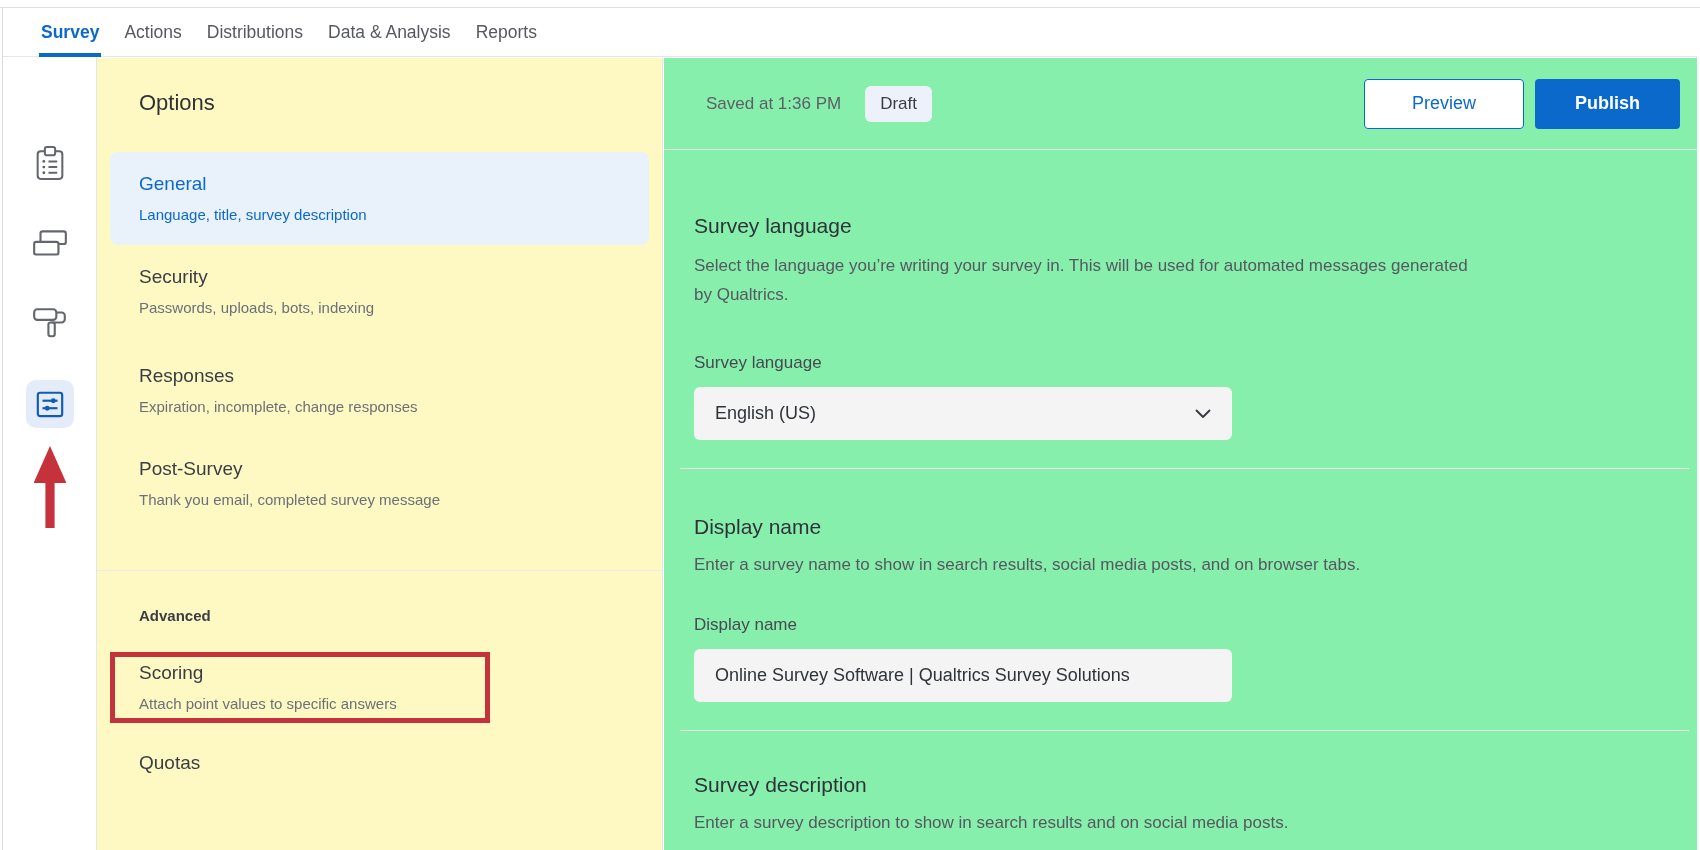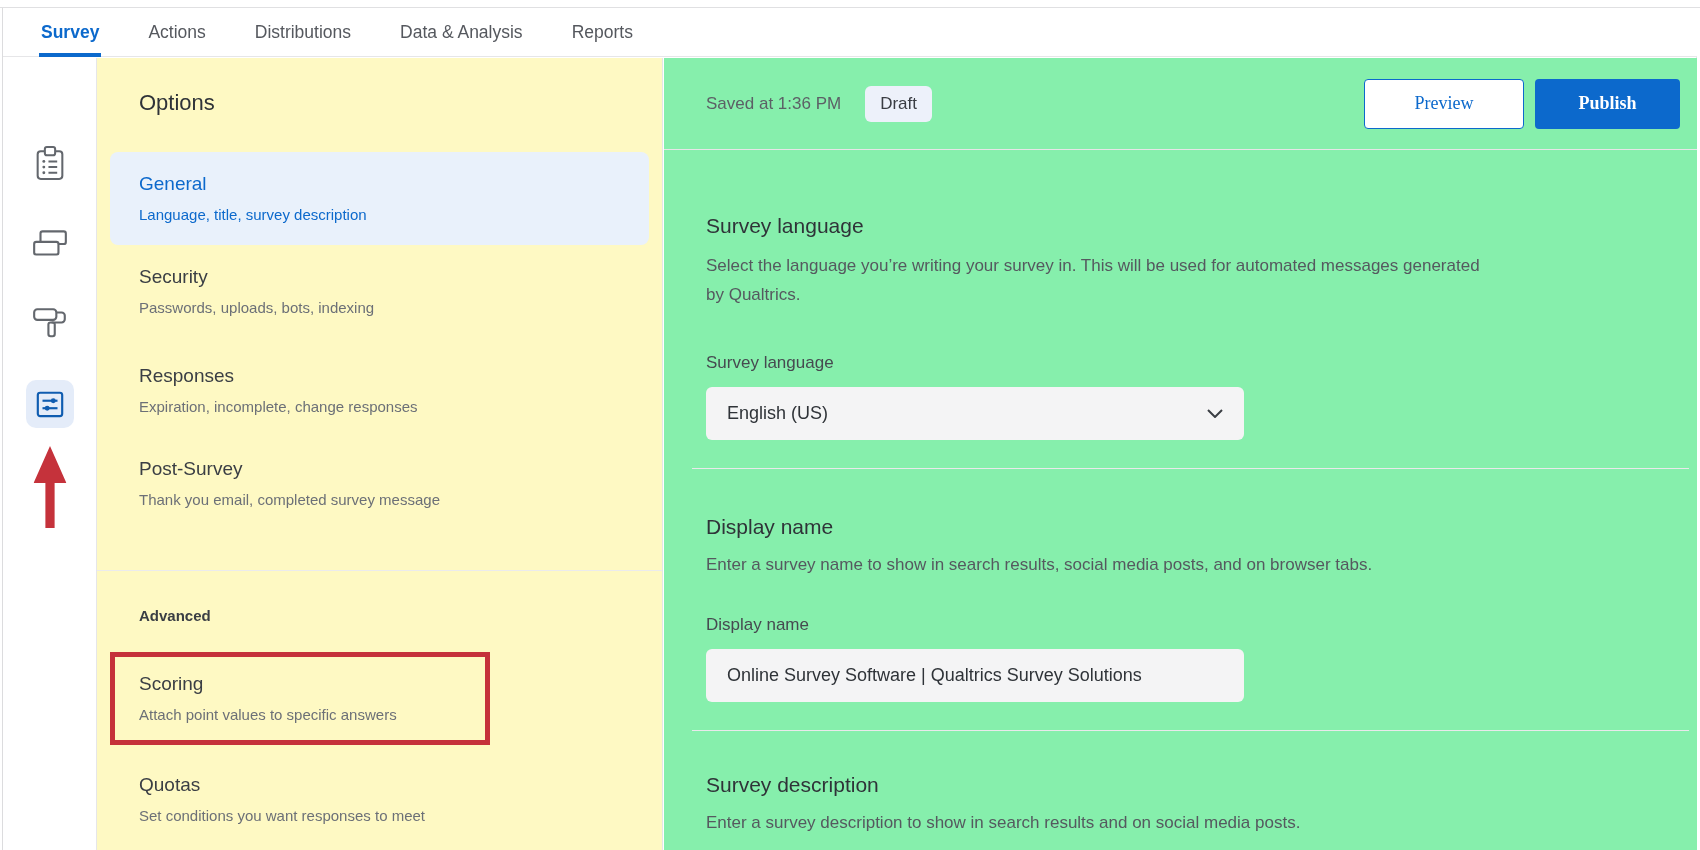--- a/index.html
+++ b/index.html
@@ -21,21 +21,21 @@
     font-family:"Liberation Sans", sans-serif;color:var(--ink);
   }
   
   .edge-top{position:absolute;top:7px;left:0;right:0;height:1px;background:#e0e0e2;}
   .edge-left{position:absolute;left:2px;top:8px;bottom:0;width:1px;background:#dcdcde;}
   .edge-right{position:absolute;right:3px;top:8px;bottom:0;width:1px;background:#e3e3e5;}
 
   
   .topnav{
     position:absolute;top:8px;left:3px;right:3px;height:49px;
-    display:flex;align-items:stretch;gap:49px;padding-left:38px;
+    display:flex;align-items:stretch;gap:25px;padding-left:38px;
     border-bottom:1px solid var(--line);background:#fff;
   }
   .tab{
     display:flex;align-items:center;font-size:17.5px;color:#55585e;
     cursor:pointer;position:relative;white-space:nowrap;
   }
   .tab.active{color:var(--accent);font-weight:bold;}
   .tab.active::after{
     content:"";position:absolute;left:-2px;right:-2px;bottom:-1px;height:4px;
     background:var(--accent);
@@ -63,42 +63,42 @@
   .opt-item .ttl{font-size:19px;line-height:24px;color:var(--ink2);}
   .opt-item .dsc{font-size:15px;line-height:20px;color:var(--gray2);margin-top:9px;}
   .opt-item.selected{background:var(--sel);margin-top:36px;}
   .opt-item.selected .ttl,.opt-item.selected .dsc{color:var(--accent);}
   .opt-item.first{margin-top:6px;}
   .opt-divider{height:1px;background:#ebebed;margin-top:40px;}
   .adv-label{font-size:15px;font-weight:bold;color:var(--ink2);margin:36px 0 0 42px;}
   .annot-box{
     border:5px solid var(--red);margin:28px 0 0 13px;width:380px;
   }
-  .annot-box .opt-item{margin:0;padding:15px 24px;border-radius:3px;}
+  .annot-box .opt-item{margin:0;padding:4px 24px;border-radius:3px;}
 
   
   .main{position:absolute;left:664px;top:58px;right:3px;bottom:0;background:#86efac;overflow:hidden;}
   .main-header{
     height:92px;display:flex;align-items:center;
     padding:0 17px 0 42px;border-bottom:1px solid var(--line);
   }
   .saved{font-size:17px;color:#5c6066;}
   .status-badge{
     margin-left:24px;background:var(--badge);color:#3a3d43;font-size:17px;
     padding:8px 15px;border-radius:6px;
   }
   .spacer{flex:1;}
-  .btn{height:50px;border-radius:4px;font-size:18px;font-family:Liberation Serif, serif;cursor:pointer;}
+  .btn{height:50px;border-radius:4px;font-size:18px;font-family:Liberation Sans, sans-serif;cursor:pointer;}
   .btn-preview{
     width:160px;background:#fff;color:var(--accent);
     border:1px solid var(--accent);margin-right:11px;
   }
   .btn-publish{width:145px;background:var(--accent);color:#fff;border:none;font-weight:bold;}
 
-  .content{padding-left:42px;}
+  .content{padding-left:30px;}
   .sec-heading{font-size:21px;color:var(--ink);}
   .sec-desc{font-size:17px;line-height:29px;color:#55595f;max-width:785px;margin-top:13px;}
   .field-label{font-size:17px;color:#464a50;}
   .field{
     width:538px;height:53px;background:var(--field);border-radius:6px;
     display:flex;align-items:center;padding:0 21px;margin-top:14px;
     font-size:18px;color:var(--ink);cursor:pointer;
   }
   .field .val{flex:1;}
   input.field{border:none;outline:none;font-family:inherit;display:block;cursor:text;}
@@ -189,21 +189,20 @@
 
   <div class="annot-box">
     <div class="opt-item">
       <div class="ttl">Scoring</div>
       <div class="dsc">Attach point values to specific answers</div>
     </div>
   </div>
 
   <div class="opt-item" style="margin-top:8px">
     <div class="ttl">Quotas</div>
-    <div class="dsc">Set conditions you want responses to meet</div>
   </div>
 </div>
 
 <div class="main">
   <div class="main-header">
     <span class="saved">Saved at 1:36 PM</span>
     <span class="status-badge">Draft</span>
     <span class="spacer"></span>
     <button class="btn btn-preview">Preview</button>
     <button class="btn btn-publish">Publish</button>

